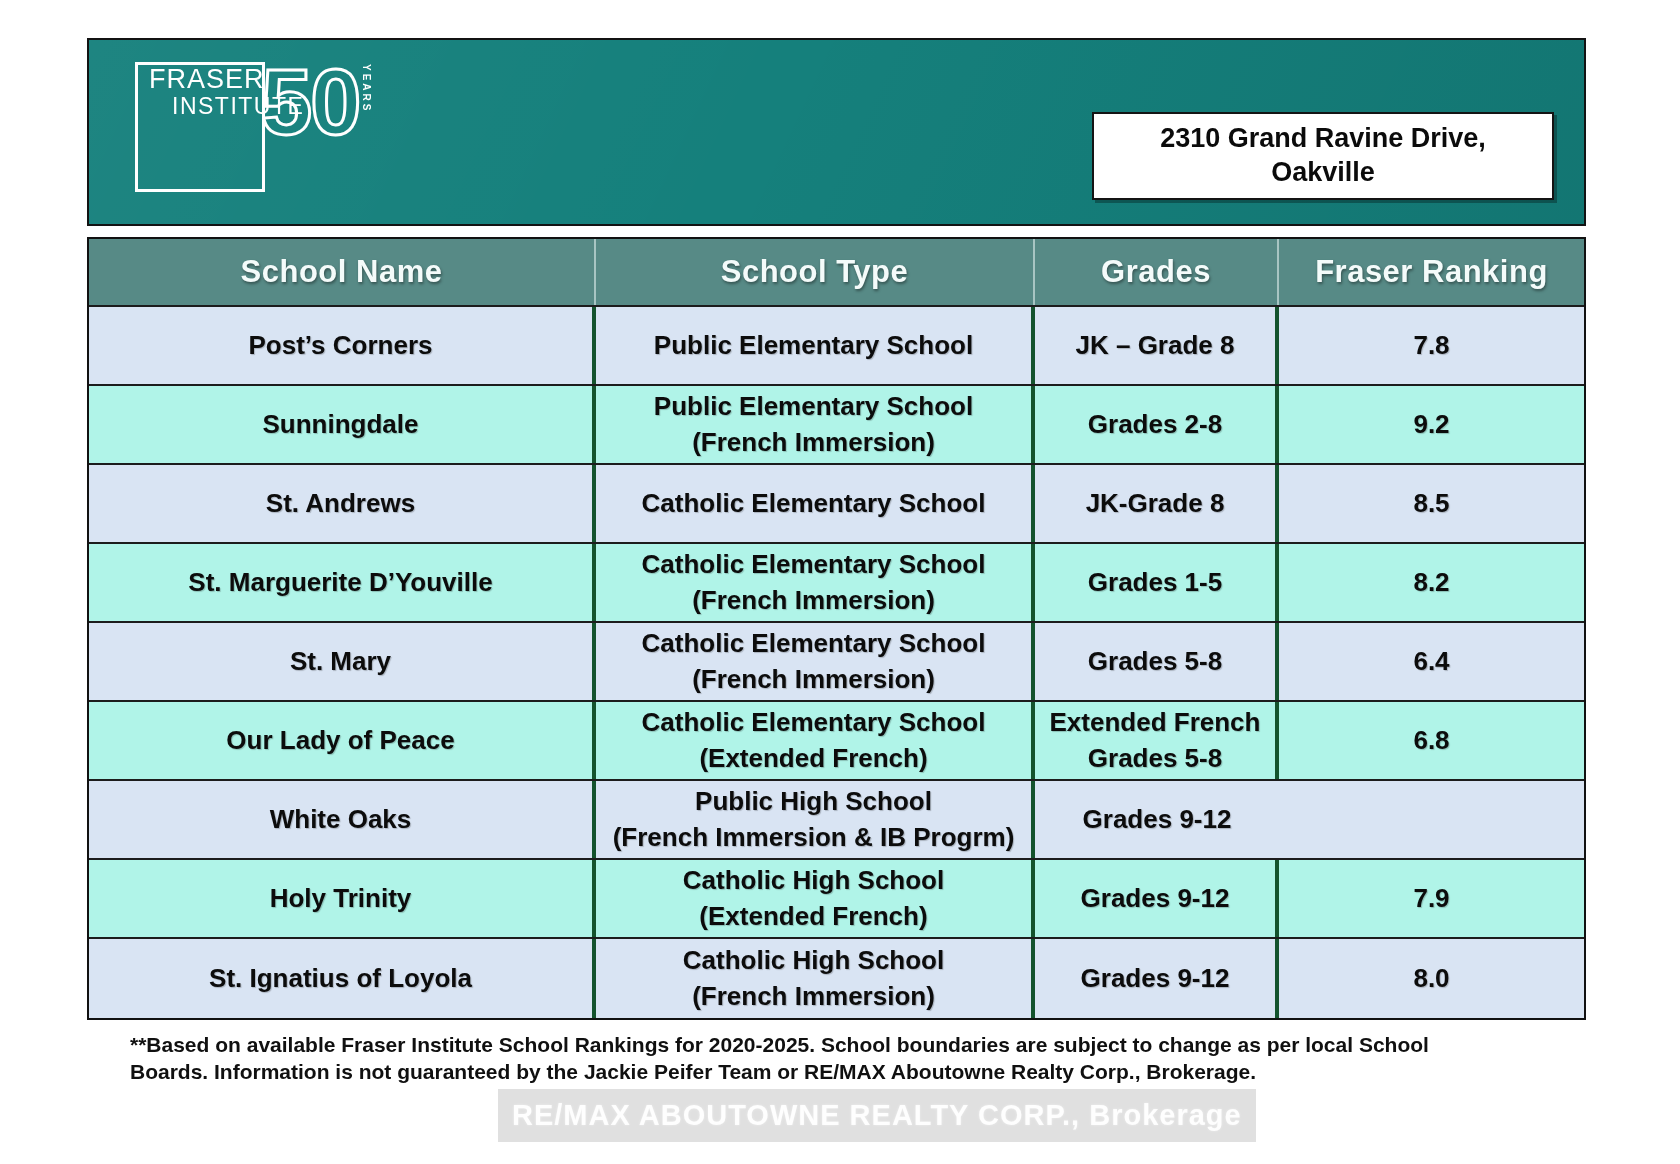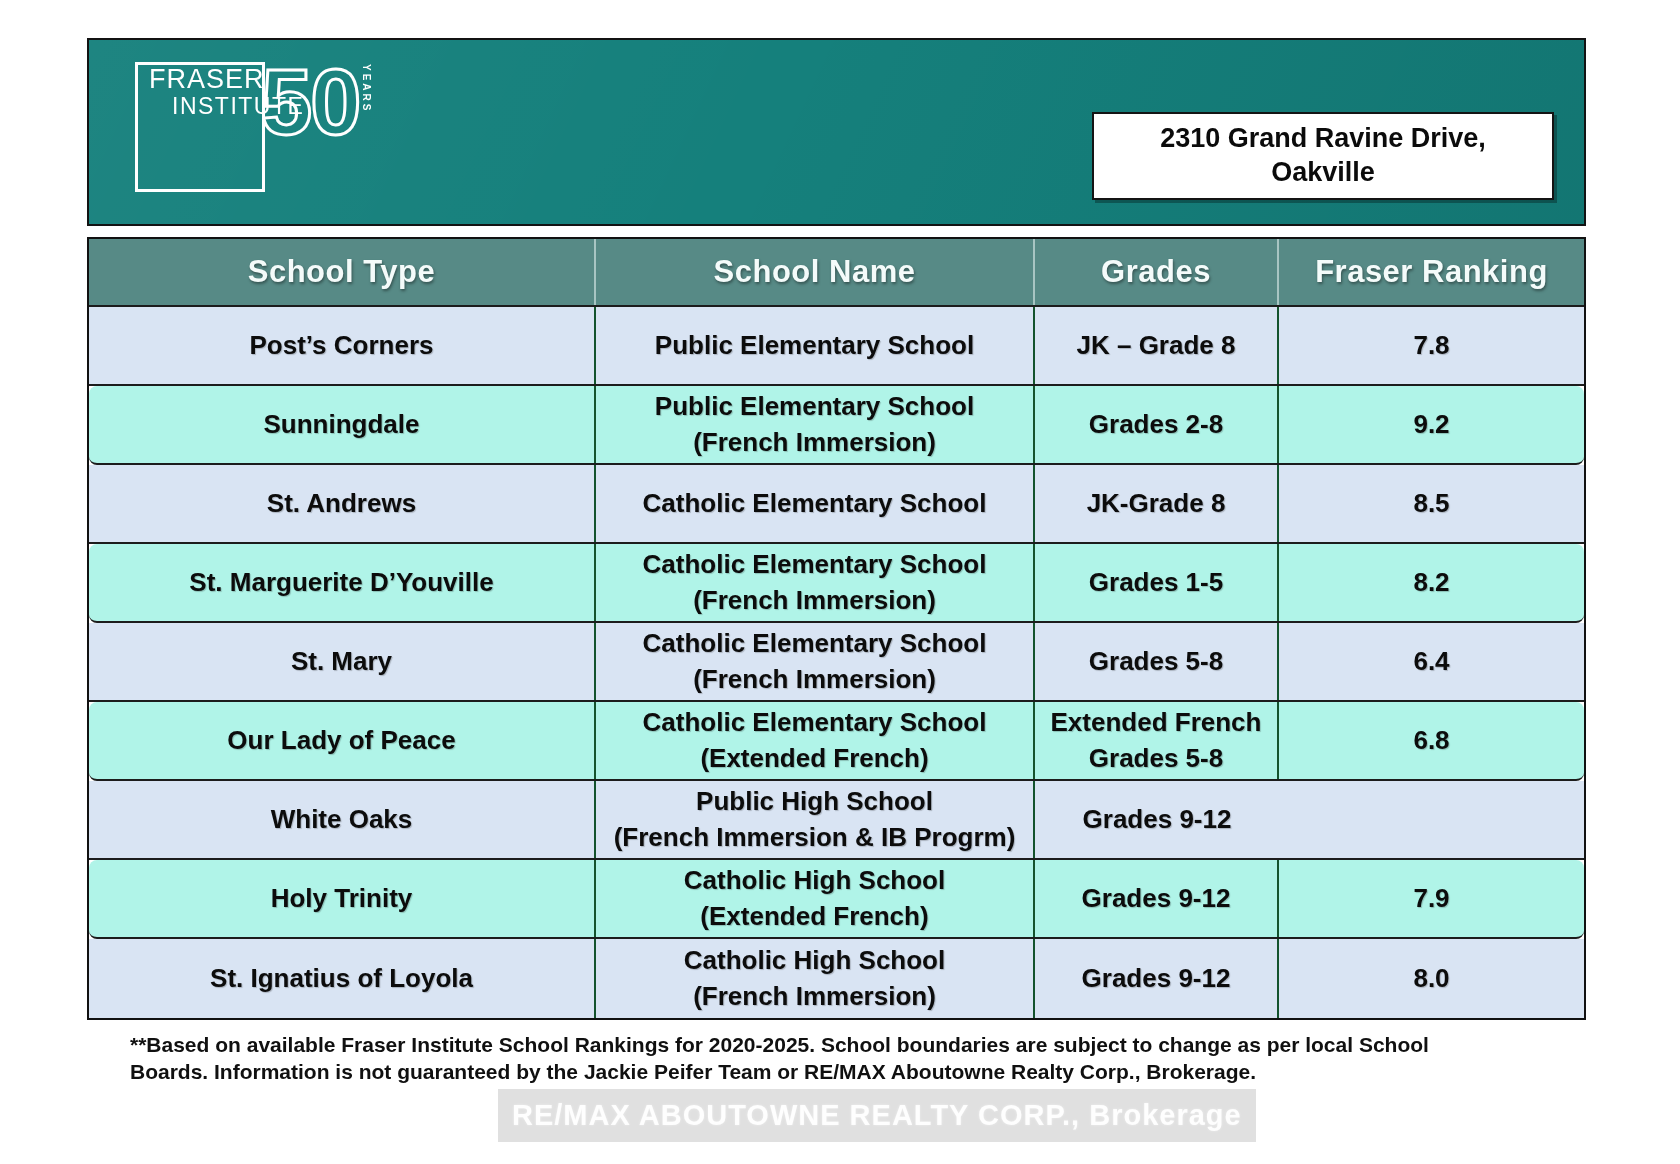--- a/index.html
+++ b/index.html
@@ -96,30 +96,30 @@
     display: flex; align-items: center; justify-content: center;
     color: #f4fbfa;
     font-size: 31px; font-weight: bold; letter-spacing: 0.5px;
     text-shadow: 1px 2px 3px rgba(0,0,0,0.40);
     border-right: 2px solid rgba(235,245,245,0.55);
   }
   .th:last-child { border-right: none; }
   .tr { height: 79px; border-bottom: 2px solid #1c1c1c; }
   .tr:last-child { border-bottom: none; }
   .row-blue { background: var(--row-blue, #d9e4f3); }
-  .row-mint { background: var(--row-mint, #b0f4e8); border-radius: 8px; }
+  .row-mint { background: var(--row-mint, #b0f4e8); }
   .td {
     display: flex; align-items: center; justify-content: center;
     text-align: center;
     font-size: 26px; font-weight: bold;
     line-height: 1.35;
     white-space: pre-line;
     color: #0c0c0c;
     text-shadow: 1px 1px 1px rgba(0,0,0,0.22);
-    border-right: 2px solid #14532d;
+    border-right: 4px solid #14532d;
     padding: 2px 6px;
   }
   .td:last-child { border-right: none; }
 
   
   .disclaimer {
     position: absolute;
     left: 130px; top: 1032px;
     width: 1316px;
     font-size: 21px; font-weight: 600;
@@ -152,22 +152,22 @@
     </div>
   </div>
   <div class="address-box">
     <div>2310 Grand Ravine Drive,</div>
     <div>Oakville</div>
   </div>
 </div>
 
 <div class="table">
   <div class="thead">
+    <div class="th">School Name</div>
     <div class="th">School Type</div>
-    <div class="th">School Name</div>
     <div class="th">Grades</div>
     <div class="th">Fraser Ranking</div>
   </div>
   <div class="tbody">
   <div class="tr row-blue">
     <div class="td">Post’s Corners</div>
     <div class="td">Public Elementary School</div>
     <div class="td">JK – Grade 8</div>
     <div class="td">7.8</div>
   </div>

